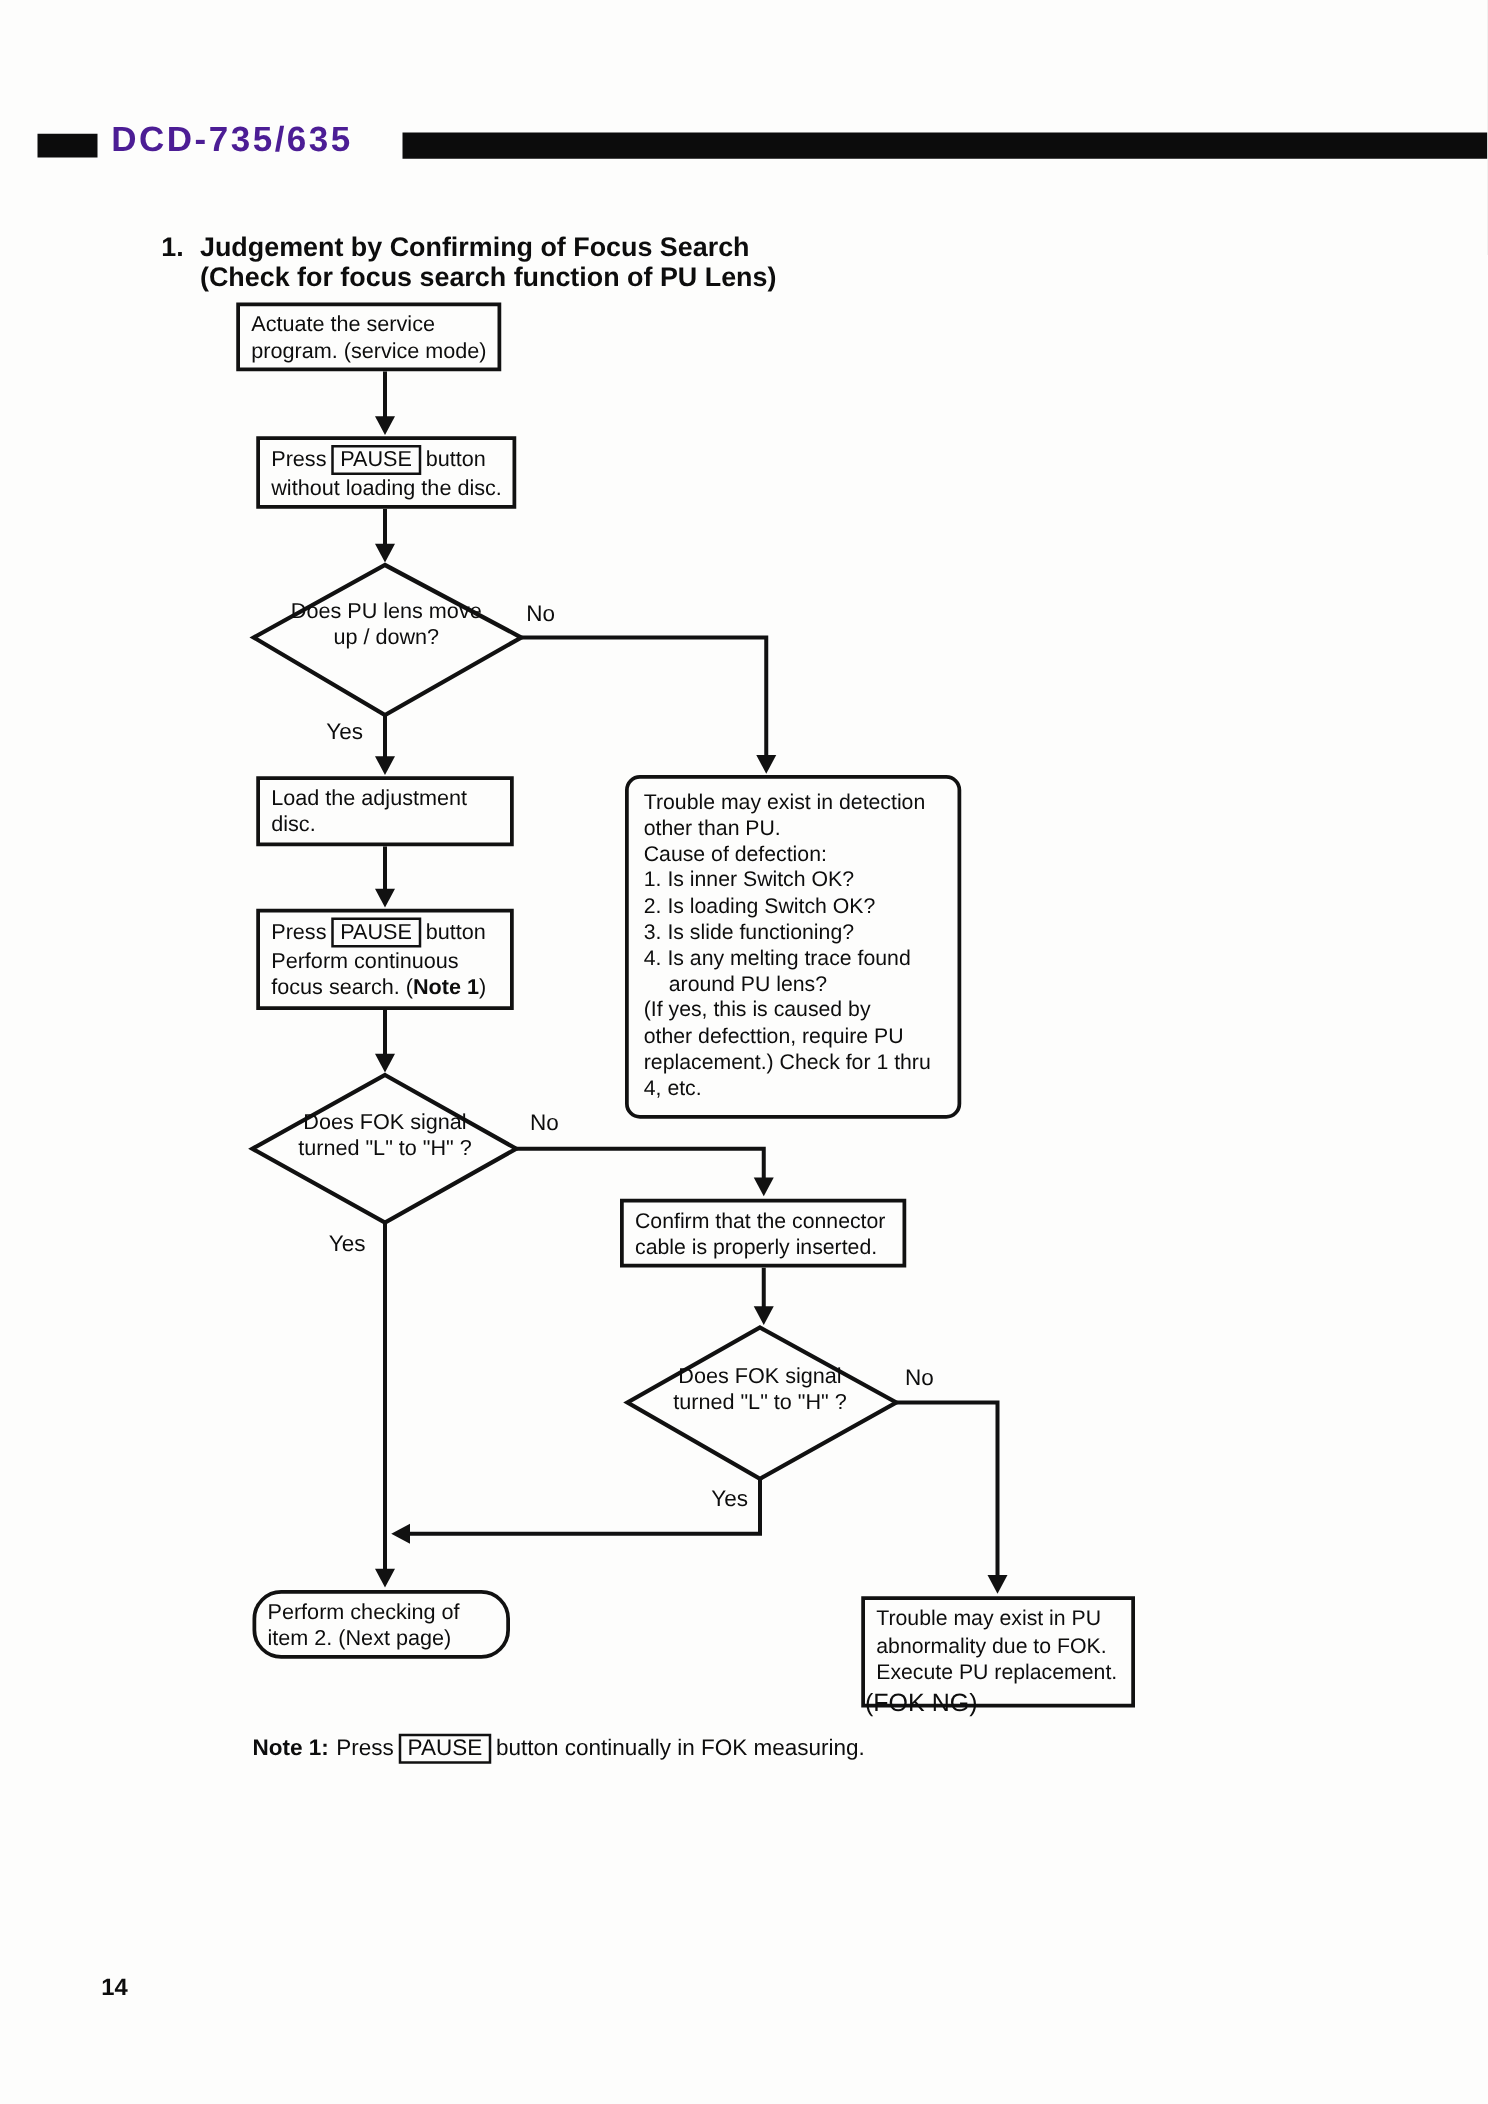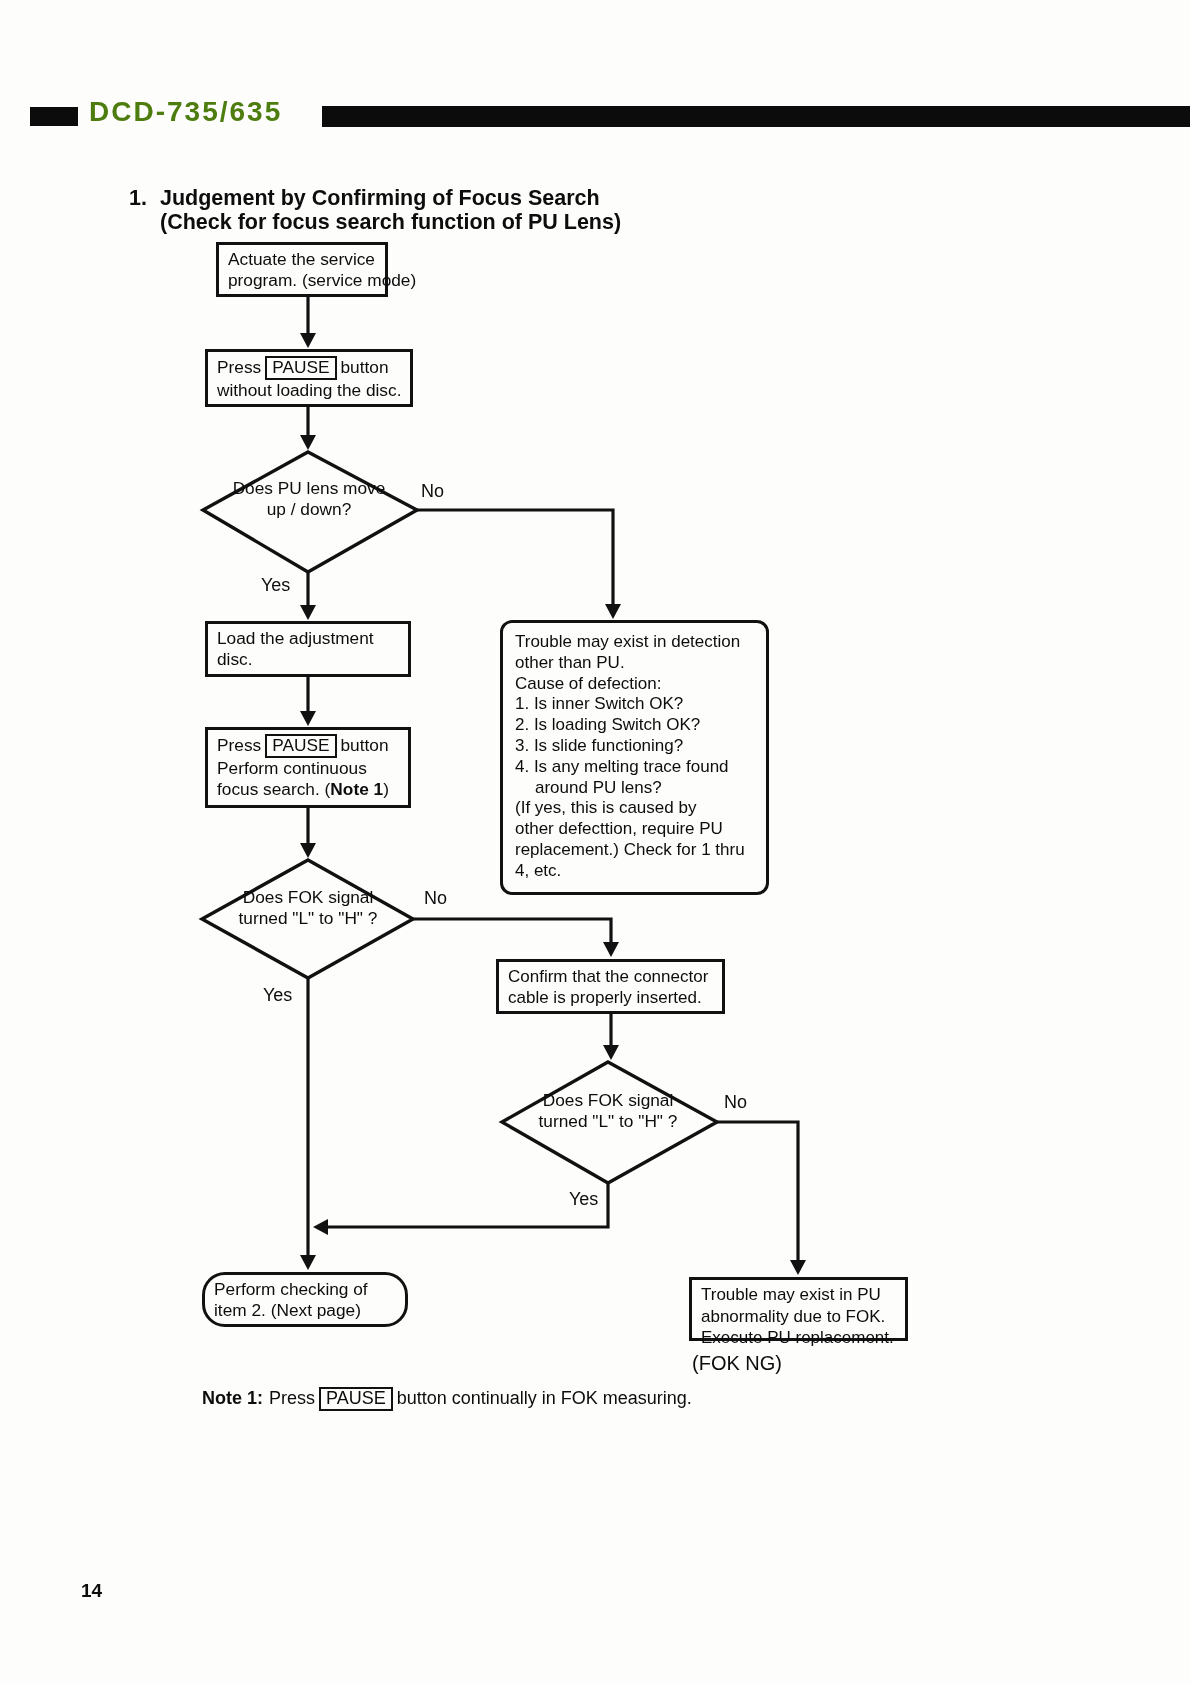--- a/index.html
+++ b/index.html
@@ -5,21 +5,21 @@
   html,body{margin:0;padding:0;background:#e8e8e8;}
   .page{
     position:relative;width:1190px;height:1683px;background:#fdfdfc;
     font-family:"Liberation Sans",sans-serif;color:#0d0d0d;overflow:hidden;
     margin:0 auto;
   }
   
   .hbar{position:absolute;background:#0c0c0c;}
   .model{
     position:absolute;left:89px;top:96px;font-size:28px;font-weight:700;
-    letter-spacing:2px;color:#4d7c0f;white-space:nowrap;
+    letter-spacing:2px;color:#4c1d95;white-space:nowrap;
   }
   
   .title{position:absolute;left:129px;top:186px;font-size:21.5px;font-weight:700;line-height:24px;}
   .title .row{display:flex;}
   .title .num{width:31px;flex:0 0 31px;}
   .title .sub{margin-left:31px;}
   
   svg.flowlines{position:absolute;left:0;top:0;pointer-events:none;}
   
   .fbox{
@@ -85,21 +85,21 @@
       <polygon points="790,1260 806,1260 798,1275"></polygon>
       <polygon points="328,1219 328,1235 313,1227"></polygon>
     </g>
     <g fill="#fdfdfc" stroke="#111" stroke-width="3.4">
       <polygon points="308,452 417,510 308,572 203,510"></polygon>
       <polygon points="308,860 413,919 308,978 202,919"></polygon>
       <polygon points="608,1062 717,1122 608,1183 502,1122"></polygon>
     </g>
   </svg>
 
-  <div class="fbox" style="left:216px;top:242px;width:172px;height:55px;">
+  <div class="fbox" style="left:189px;top:242px;width:212px;height:55px;">
     <div>Actuate the service</div>
     <div>program. (service mode)</div>
   </div>
 
   <div class="fbox" style="left:205px;top:349px;width:208px;height:58px;">
     <div><span>Press</span><span class="key">PAUSE</span><span>button</span></div>
     <div>without loading the disc.</div>
   </div>
 
   <div class="dtext" style="left:210px;top:478px;width:198px;">
@@ -152,21 +152,21 @@
     <div>turned "L" to "H" ?</div>
   </div>
   <div class="branch" style="left:724px;top:1092px;">No</div>
   <div class="branch" style="left:569px;top:1189px;">Yes</div>
 
   <div class="fbox" style="left:202px;top:1272px;width:206px;height:55px;border-radius:23px;">
     <div>Perform checking of</div>
     <div>item 2. (Next page)</div>
   </div>
 
-  <div class="fbox" style="left:689px;top:1277px;width:219px;height:64px;font-size:17px;line-height:21.5px;">
+  <div class="fbox" style="left:689px;top:1277px;width:219px;height:89px;font-size:17px;line-height:21.5px;">
     <div>Trouble may exist in PU</div>
     <div>abnormality due to FOK.</div>
     <div>Execute PU replacement.</div>
   </div>
 
   <div class="fokng" style="left:692px;top:1352px;">(FOK NG)</div>
 
   <div class="note">
     <b>Note 1:</b><span>Press</span><span class="key">PAUSE</span><span>button continually in FOK measuring.</span>
   </div>

